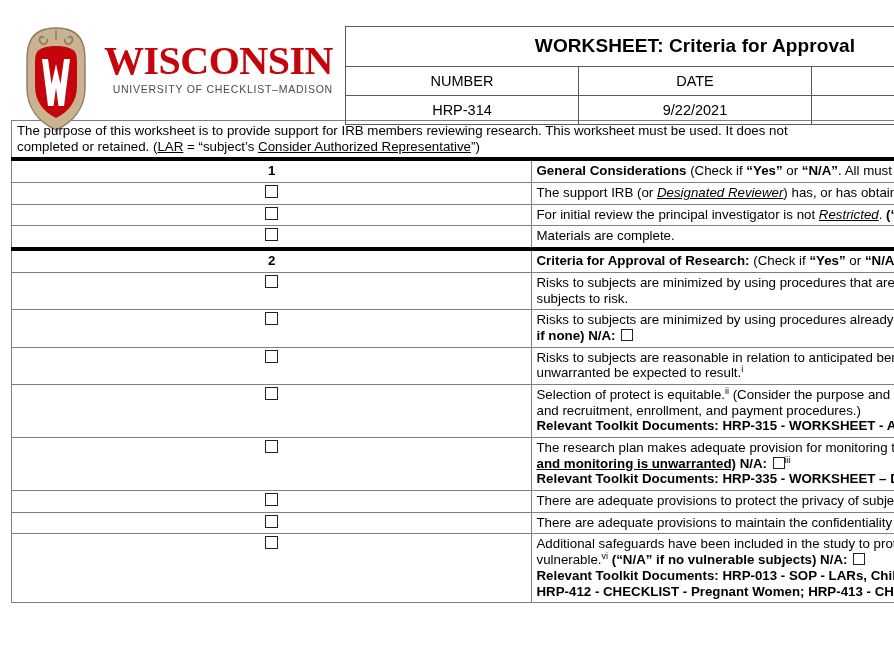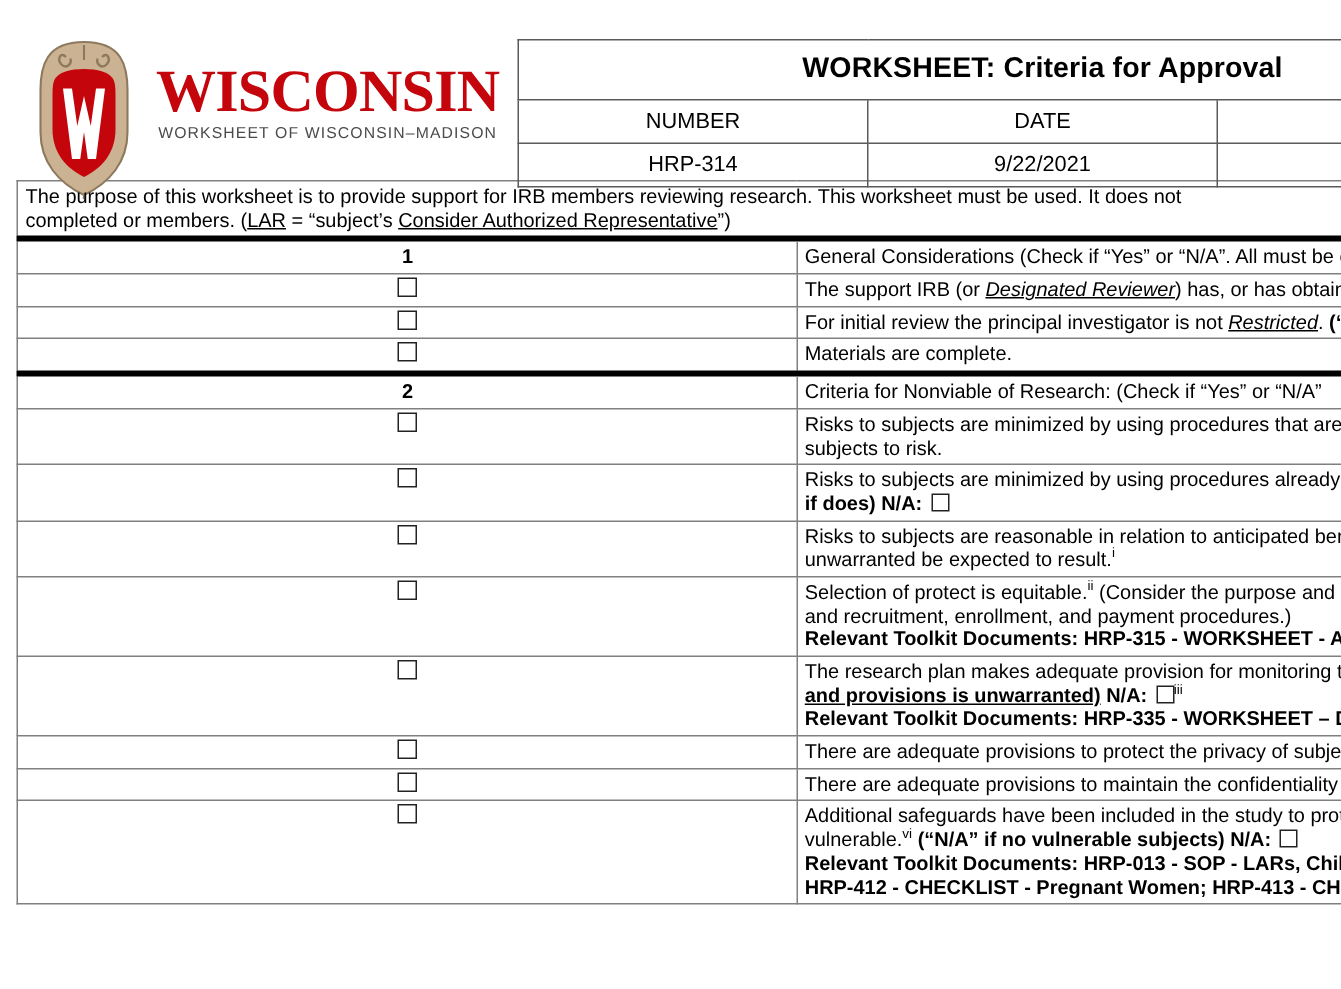--- a/index.html
+++ b/index.html
@@ -48,21 +48,20 @@
     flex: 0 0 auto;
     margin-right: 6px;
     margin-top: 4px;
   }
 
   .wordmark {
     display: flex;
     flex-direction: column;
     justify-content: flex-end;
     padding-bottom: 16px;
-    align-items: center;
   }
   .wordmark-main {
     font-family: "Liberation Serif", serif;
     font-weight: bold;
     font-size: 40px;
     line-height: 0.95;
     letter-spacing: -0.5px;
     color: #C5050C;
     white-space: nowrap;
   }
@@ -145,21 +144,21 @@
     width: 36px;
     text-align: center;
     font-weight: bold;
     font-size: 15px;
     padding-left: 0;
     padding-right: 0;
   }
   td.sec-title {
     font-size: 14px;
   }
-  td.sec-title b { font-weight: normal; text-align: center; }
+  td.sec-title b { font-weight: bold; text-align: center; }
 
   
   td.cb {
     width: 36px;
     text-align: center;
     padding: 3px 0 3px 0;
   }
   .box {
     display: inline-block;
     width: 11px;
@@ -208,21 +207,21 @@
 
         <path d="M42 24 C33 24 26 26 23 30 C21 33 21 37 21 43 L21 64 C21 80 30 90 42 96 C54 90 63 80 63 64 L63 43 C63 37 63 33 61 30 C58 26 51 24 42 24 Z" fill="#C5050C"></path>
 
         <path d="M28 37 L34 37 L37.5 62 L42 42 L46.5 62 L50 37 L56 37 L50 84 L44.5 84 L42 66 L39.5 84 L34 84 Z" fill="#ffffff"></path>
 
         <path d="M42 108 C42 108 40 110 42 111 C44 110 42 108 42 108 Z" fill="#8d7a5e"></path>
       </svg>
 
       <div class="wordmark">
         <div class="wordmark-main">WISCONSIN</div>
-        <div class="wordmark-sub">WORKSHEET OF WISCONSIN–MADISON</div>
+        <div class="wordmark-sub">UNIVERSITY OF CHECKLIST–MADISON</div>
       </div>
     </div>
 
     <div class="hdr-table-wrap">
       <table class="hdr-table">
         <tbody>
             <tr>
           <td class="title-cell" colspan="3">WORKSHEET: Criteria for Approval</td>
         </tr>
         <tr>
@@ -240,21 +239,21 @@
     </div>
   </div>
 
   <div class="ws-wrap">
     <table class="ws">
 
       <tbody>
           <tr>
         <td class="intro" colspan="2">
           <span class="line">The purpose of this worksheet is to provide support for IRB members reviewing research. This worksheet must be used. It does not</span>
-          <span class="l2"><span>completed or members. (</span><u>LAR</u><span> = “subject’s </span><u>Consider Authorized Representative</u><span>”)</span></span>
+          <span class="l2"><span>completed or retained. (</span><u>LAR</u><span> = “subject’s </span><u>Consider Authorized Representative</u><span>”)</span></span>
         </td>
       </tr>
 
       <tr class="section-row">
         <td class="sec-num">1</td>
         <td class="sec-title"><b>General Considerations</b><span> (Check if </span><b>“Yes”</b><span> or </span><b>“N/A”</b><span>. All must be checked)</span></td>
       </tr>
 
       <tr>
         <td class="cb"><span class="box"></span></td>
@@ -272,36 +271,36 @@
 
       <tr>
         <td class="cb"><span class="box"></span></td>
         <td class="item">
           <span class="line">Materials are complete.</span>
         </td>
       </tr>
 
       <tr class="section-row">
         <td class="sec-num">2</td>
-        <td class="sec-title"><b>Criteria for Nonviable of Research:</b><span> (Check if </span><b>“Yes”</b><span> or </span><b>“N/A”</b></td>
+        <td class="sec-title"><b>Criteria for Approval of Research:</b><span> (Check if </span><b>“Yes”</b><span> or </span><b>“N/A”</b></td>
       </tr>
 
       <tr>
         <td class="cb"><span class="box"></span></td>
         <td class="item">
           <span class="line">Risks to subjects are minimized by using procedures that are consistent with sound research design and that do not unnecess</span>
           <span class="line">subjects to risk.</span>
         </td>
       </tr>
 
       <tr>
         <td class="cb"><span class="box"></span></td>
         <td class="item">
           <span class="line">Risks to subjects are minimized by using procedures already being performed on the subjects for diagnostic or treatment purp</span>
-          <span class="line"><b>if does)</b><b>  N/A: </b><span class="box-inline"></span></span>
+          <span class="line"><b>if none)</b><b>  N/A: </b><span class="box-inline"></span></span>
         </td>
       </tr>
 
       <tr>
         <td class="cb"><span class="box"></span></td>
         <td class="item">
           <span class="line">Risks to subjects are reasonable in relation to anticipated benefits, if any, to subjects, and the importance of the knowledge tha</span>
           <span class="line"><span>unwarranted be expected to result.</span><sup class="note">i</sup></span>
         </td>
       </tr>
@@ -312,21 +311,21 @@
           <span class="line"><span>Selection of protect is equitable.</span><sup class="note">ii</sup><span> (Consider the purpose and setting of the research, involvement of vulnerable subjects, sele</span></span>
           <span class="line">and recruitment, enrollment, and payment procedures.)</span>
           <span class="line"><b>Relevant Toolkit Documents: HRP-315 - WORKSHEET - Advertisements; HRP-316 - WORKSHEET - Payments</b></span>
         </td>
       </tr>
 
       <tr>
         <td class="cb"><span class="box"></span></td>
         <td class="item">
           <span class="line"><span>The research plan makes adequate provision for monitoring the data collected to ensure the safety of subjects. </span></span>
-          <span class="line"><b class="ul">and provisions is unwarranted)</b><b>  N/A: </b><span class="box-inline"></span><sup class="note">iii</sup></span>
+          <span class="line"><b class="ul">and monitoring is unwarranted)</b><b>  N/A: </b><span class="box-inline"></span><sup class="note">iii</sup></span>
           <span class="line"><b>Relevant Toolkit Documents: HRP-335 - WORKSHEET – Data and Safety Monitoring</b></span>
         </td>
       </tr>
 
       <tr>
         <td class="cb"><span class="box"></span></td>
         <td class="item">
           <span class="line"><span>There are adequate provisions to protect the privacy of subjects.</span></span>
         </td>
       </tr>

